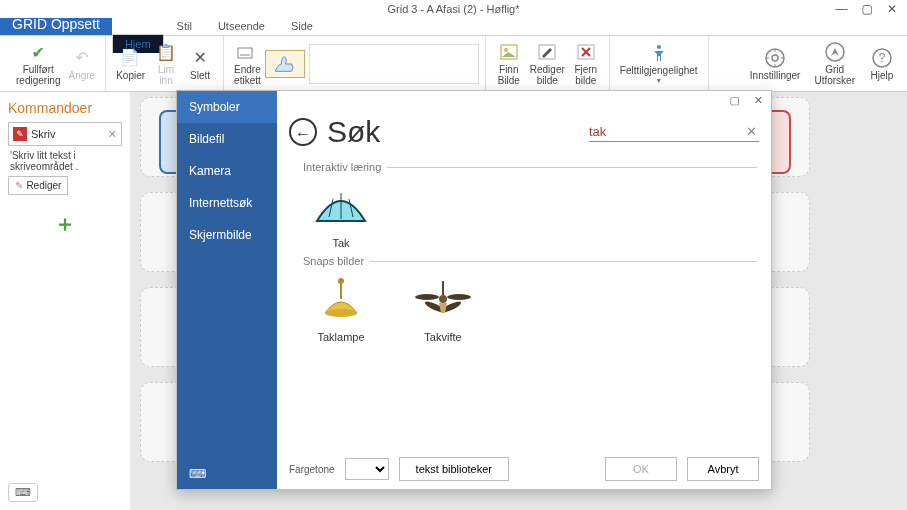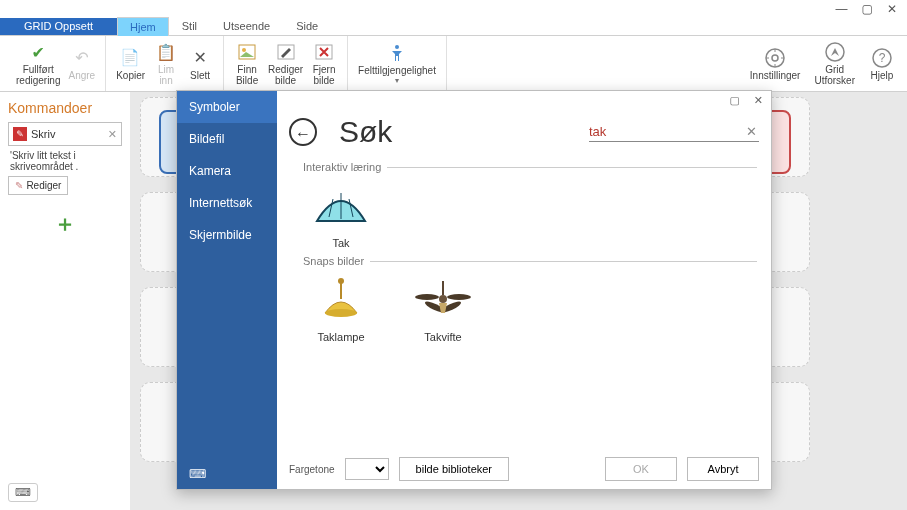--- a/index.html
+++ b/index.html
@@ -6,23 +6,23 @@
     body { width: 907px; height: 510px; background: #fff; font-size: 11px; color: #333; overflow: hidden; position: relative; }
 
     
     .titlebar { height: 18px; background: #fff; display: flex; align-items: center; position: relative; }
     .titlebar .title { position: absolute; left: 0; right: 0; text-align: center; font-size: 11px; color: #555; }
     .titlebar .winbtns { position: absolute; right: 0; display: flex; gap: 14px; padding-right: 10px; }
     .titlebar .winbtns span { font-size: 12px; color: #555; cursor: default; }
 
     
     .topbar { height: 18px; display: flex; align-items: flex-end; border-bottom: 1px solid #d0d0d0; }
-    .filetab { background: #2a6abf; color: #fff; padding: 3px 24px; font-size: 11px; }
+    .filetab { background: #2a6abf; color: #fff; padding: 3px 12px; font-size: 14px; }
     .ribtab { padding: 3px 12px; font-size: 11px; color: #555; border: 1px solid transparent; border-bottom: none; }
-    .ribtab.active { background: #7dd3fc; border-color: #d0d0d0; color: #2a6abf; position: relative; top: 1px; }
+    .ribtab.active { background: #0f172a; border-color: #d0d0d0; color: #2a6abf; position: relative; top: 18px; }
 
     
     .ribbon { height: 56px; display: flex; align-items: center; padding: 0 6px; border-bottom: 1px solid #d0d0d0; position: relative; }
     .rgrp { display: flex; align-items: center; border-right: 1px solid #e0e0e0; height: 100%; padding: 0 6px; }
     .rgrp:last-child { border-right: none; }
     .rbtn { display: flex; flex-direction: column; align-items: center; justify-content: center; padding: 2px 4px; min-width: 34px; }
     .rbtn .ico { width: 22px; height: 22px; display: flex; align-items: center; justify-content: center; font-size: 16px; }
     .rbtn .lbl { font-size: 10px; color: #444; text-align: center; line-height: 1.1; margin-top: 1px; }
     .sel { border: 1px solid #c7a868; background: #fdf3de; }
     .rightctrls { position: absolute; right: 8px; top: 0; bottom: 0; display: flex; align-items: center; gap: 6px; }
@@ -54,41 +54,42 @@
     
     .dialog { position: absolute; left: 176px; top: 90px; width: 596px; height: 400px; background: #fff; border: 1px solid #bdbdbd; box-shadow: 0 4px 14px rgba(0,0,0,.25); display: flex; }
     .dlg-sidebar { width: 100px; background: #2e5f9e; color: #fff; display: flex; flex-direction: column; }
     .dstab { padding: 9px 12px; font-size: 12px; }
     .dstab.active { background: #3a74bf; }
     .dstab-kbd { margin-top: auto; padding: 8px 12px; text-align: left; font-size: 12px; }
     .dlg-body { flex: 1; display: flex; flex-direction: column; position: relative; }
     .dlg-topbar { height: 18px; display: flex; justify-content: flex-end; align-items: center; gap: 14px; padding: 0 8px; font-size: 11px; color: #666; }
     .dlg-search { display: flex; align-items: center; padding: 6px 12px 2px; gap: 10px; }
     .dlg-search .back { width: 28px; height: 28px; border: 2px solid #333; border-radius: 50%; display: flex; align-items: center; justify-content: center; font-size: 16px; }
-    .dlg-search h1 { font-size: 30px; font-weight: 300; color: #333; flex: 1; margin-left: 12px; }
+    .dlg-search h1 { font-size: 30px; font-weight: 300; color: #333; flex: 1; }
     .dlg-search .inputwrap { width: 170px; border-bottom: 1px solid #888; display: flex; align-items: center; }
     .dlg-search input { border: none; outline: none; font-size: 13px; color: #b5382e; width: 100%; padding: 2px 0; }
     .dlg-search .clr { color: #888; font-size: 13px; padding: 0 2px; }
     .dlg-content { flex: 1; padding: 4px 14px; overflow: auto; margin-left: 12px; }
     .catlabel { font-size: 11px; color: #777; display: flex; align-items: center; gap: 6px; margin: 6px 0 10px; }
     .catlabel .line { flex: 1; height: 1px; background: #ccc; }
     .resrow { display: flex; gap: 26px; }
     .resitem { width: 76px; text-align: center; font-size: 11px; }
     .resitem .thumb { width: 64px; height: 48px; margin: 0 auto 6px; display: flex; align-items: center; justify-content: center; }
     .dlg-footer { height: 40px; border-top: 0; display: flex; align-items: center; padding: 0 12px; gap: 10px; }
     .dlg-footer .lbl { font-size: 10px; color: #555; }
     .dlg-footer select { width: 44px; height: 22px; border: 1px solid #bbb; background: #fff; }
     .dlg-footer .btn { border: 1px solid #bbb; background: #fff; height: 24px; padding: 0 16px; font-size: 11px; }
     .dlg-footer .btn.disabled { color: #aaa; }
     .dlg-footer .spacer { flex: 1; }
   </style>
 </head>
 <body>
 
 <div class="titlebar">
+  <div class="title">Grid 3 - A Afasi (2) - Høflig*</div>
   <div class="winbtns">
     <span>—</span>
     <span>▢</span>
     <span>✕</span>
   </div>
 </div>
 
 <div class="topbar">
   <div class="filetab">GRID Oppsett</div>
   <div class="ribtab active">Hjem</div>
@@ -116,20 +117,40 @@
     </div>
     <div class="rbtn">
       <span class="ico" style="color:#ccc">📋</span>
       <span class="lbl" style="white-space:pre;color:#bbb">Lim
 inn</span>
     </div>
     <div class="rbtn">
       <span class="ico" style="color:#555">✕</span>
       <span class="lbl">Slett</span>
     </div>
+  </div>
+  <div class="rgrp">
+    <div class="rbtn">
+      <span class="ico">
+        <svg width="20" height="18" viewBox="0 0 20 18">
+            <rect x="1" y="5" width="14" height="10" fill="#fff" stroke="#888"></rect>
+            <path d="M3 12h10" stroke="#888"></path>
+          </svg>
+      </span>
+      <span class="lbl" style="white-space:pre">Endre
+etikett</span>
+    </div>
+    <div class="rbtn sel" style="min-width:40px">
+      <span class="ico" style="font-size:20px">
+        <svg width="30" height="28" viewBox="0 0 30 28">
+            <path d="M2 24 Q4 16 10 14 Q10 6 14 4 Q18 6 16 14 L24 14 Q28 18 24 24 Z" fill="#cfe6f5" stroke="#3a6fb7"></path>
+          </svg>
+      </span>
+    </div>
+    <div style="width:170px;height:40px;border:1px solid #ddd;margin-left:4px"></div>
   </div>
   <div class="rgrp">
     <div class="rbtn">
       <span class="ico">
         <svg width="18" height="16">
             <rect x="1" y="1" width="16" height="14" fill="#fff" stroke="#c79a3e"></rect>
             <circle cx="6" cy="6" r="2" fill="#e6b24a"></circle>
             <path d="M2 13 L8 8 L16 13" fill="#8fbf6f"></path>
           </svg>
       </span>
@@ -317,19 +338,19 @@
               </svg>
           </div>
           <div>Takvifte</div>
         </div>
       </div>
     </div>
 
     <div class="dlg-footer">
       <span class="lbl">Fargetone</span>
       <select></select>
-      <button class="btn">bilde biblioteker</button>
+      <button class="btn">tekst biblioteker</button>
       <div class="spacer"></div>
       <button class="btn disabled" style="width:72px">OK</button>
       <button class="btn" style="width:72px">Avbryt</button>
     </div>
   </div>
 </div>
 
 </body></html>

